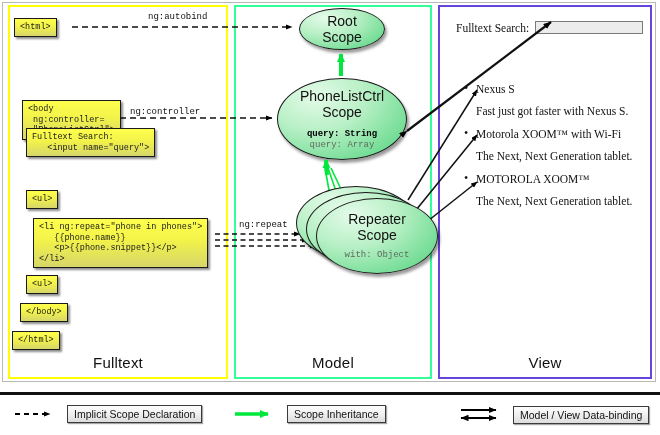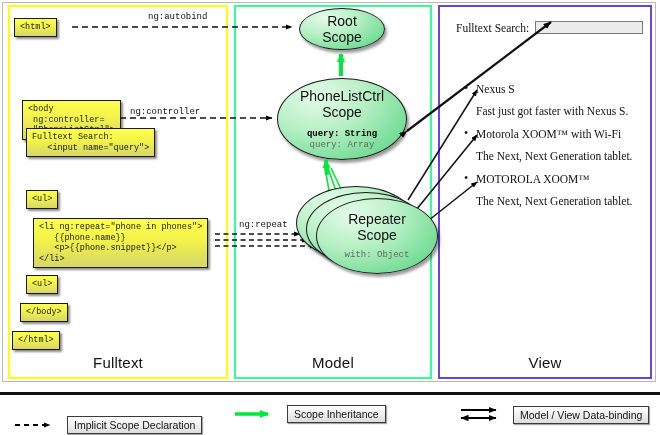--- a/index.html
+++ b/index.html
@@ -187,21 +187,21 @@
 
     <line x1="408" y1="200" x2="477" y2="90" stroke="#111" stroke-width="1.5" marker-end="url(#ah-black-sm)"></line>
     <line x1="412" y1="215" x2="477" y2="135" stroke="#111" stroke-width="1.5" marker-end="url(#ah-black-sm)"></line>
     <line x1="414" y1="232" x2="477" y2="182" stroke="#111" stroke-width="1.5" marker-end="url(#ah-black-sm)"></line>
   </svg>
 
   <div class="legend-divider"></div>
 
   <div class="legend">
 
-    <div class="legend-item" style="left:14px;top:14px;">
+    <div class="legend-item" style="left:14px;top:3px;">
       <svg width="46" height="16">
         <line x1="1" y1="8" x2="36" y2="8" stroke="#000" stroke-width="2" stroke-dasharray="5,4" marker-end="url(#ah-black-sm)"></line>
       </svg>
       <span class="legend-box">Implicit Scope Declaration</span>
     </div>
 
     <div class="legend-item" style="left:234px;top:3px;">
       <svg width="46" height="16">
         <line x1="1" y1="8" x2="34" y2="8" stroke="#00e83c" stroke-width="3.5" marker-end="url(#ah-green)"></line>
       </svg>

